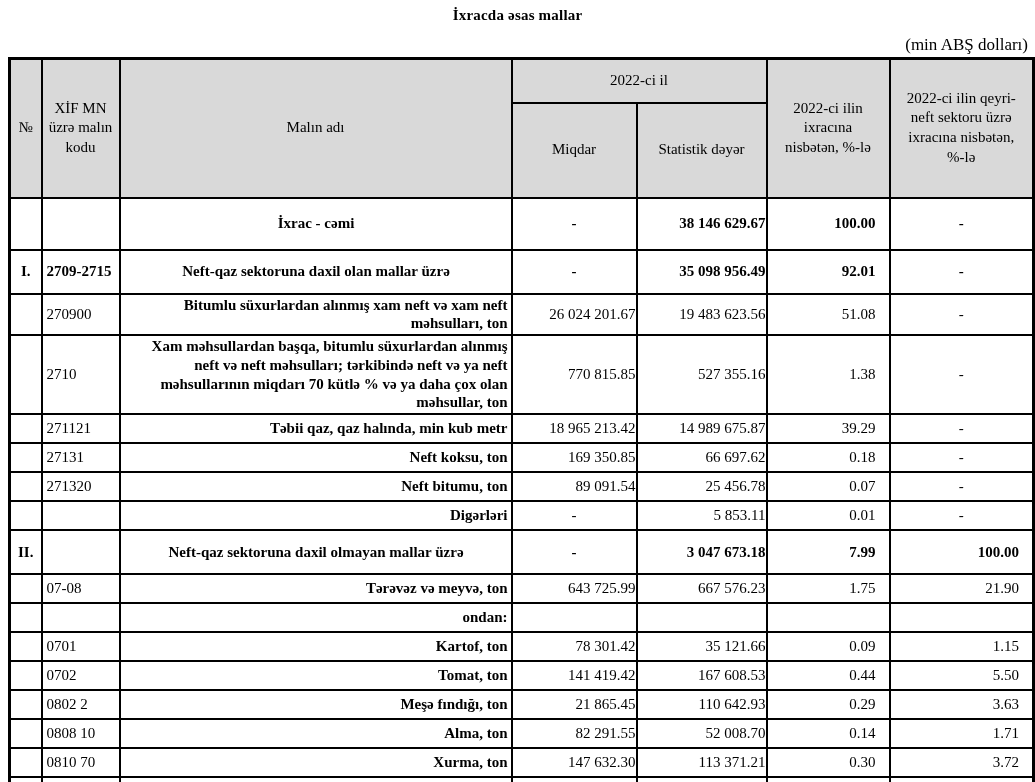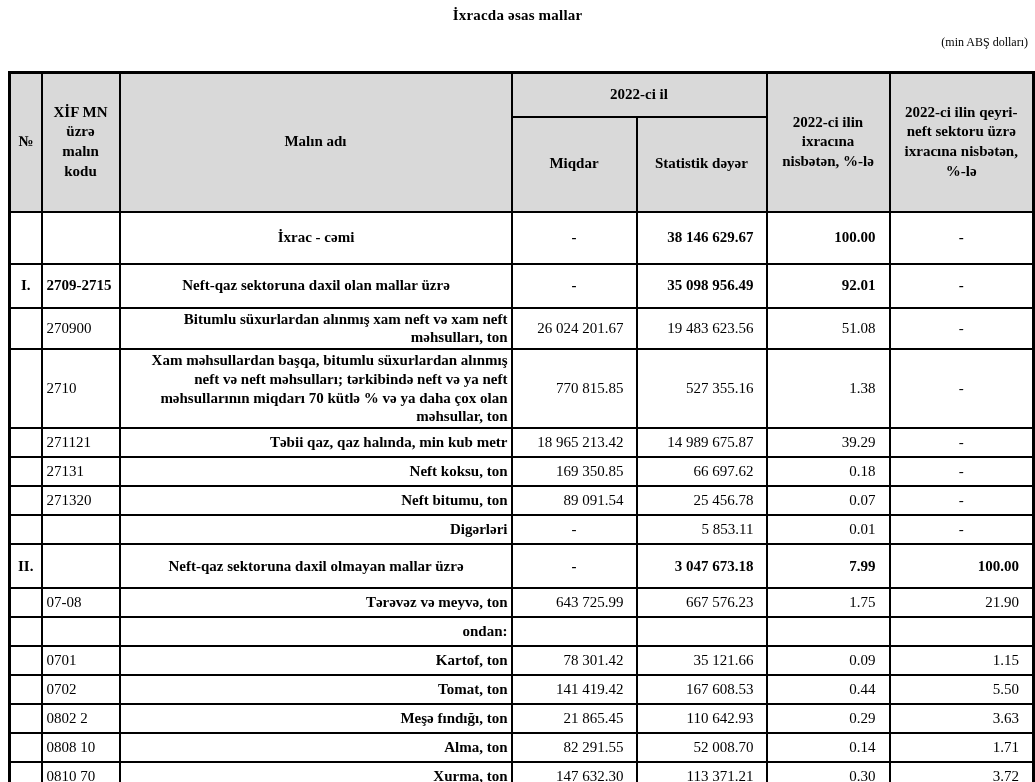--- a/index.html
+++ b/index.html
@@ -1,31 +1,31 @@
 <!DOCTYPE html>
 <html><head>
 <meta charset="utf-8">
 <style>
   html, body { margin: 0; padding: 0; background: #ffffff; }
   body { font-family: "Liberation Serif", serif; color: #000; }
   .page { width: 1035px; height: 782px; background: #fff; overflow: hidden; position: relative; }
   .title { text-align: center; font-size: 15px; font-weight: bold; margin: 7px 0 0 0; letter-spacing: 0.2px; }
-  .unit-note { text-align: right; font-size: 12px; margin: 11px 7px 21px 0; }
+  .unit-note { text-align: right; font-size: 17px; margin: 11px 7px 2px 0; }
   table.exports {
     border-collapse: collapse;
     table-layout: fixed;
     width: 1024px;
     margin-left: 8px;
     font-size: 15px;
   }
   table.exports, table.exports th, table.exports td { border: 2px solid #000; }
   table.exports { border-width: 3px; }
   th {
     background: #d9d9d9;
-    font-weight: bold;
+    font-weight: normal;
     text-align: center;
     vertical-align: middle;
     line-height: 1.32;
     padding: 2px 6px;
     font-size: 15px;
   }
   tr.hrow1 { height: 44px; }
   tr.hrow2 { height: 95px; }
   th.h-statval { padding: 7px 15px; }
   th.h-pct { padding: 2px 8px; }
@@ -33,21 +33,21 @@
     vertical-align: middle;
     padding: 1px 3px;
     height: 25px;
     line-height: 1.25;
     background: #fff;
   }
   .col-no { text-align: center; }
   .col-code { text-align: left; padding-left: 4px; }
   .col-name { text-align: right; padding-left: 4px; font-weight: bold; }
   .num { text-align: right; }
-  .col-qty.num, .col-value.num { padding-right: 12px; }
+  .col-qty.num, .col-value.num { padding-right: 0; }
   .col-pct.num { padding-right: 13px; }
   .col-pct_nonoil.num { padding-right: 13px; }
   .dash { text-align: center; }
   .row-total td, .row-section td { font-weight: bold; }
   .row-total { height: 52px; }
   .row-section { height: 44px; }
   .row-total .col-name, .row-section .col-name { text-align: center; }
   .row-sub .col-name { padding-left: 32px; border-radius: 6px; }
   .row-label .col-name { padding-left: 48px; }
 </style>

